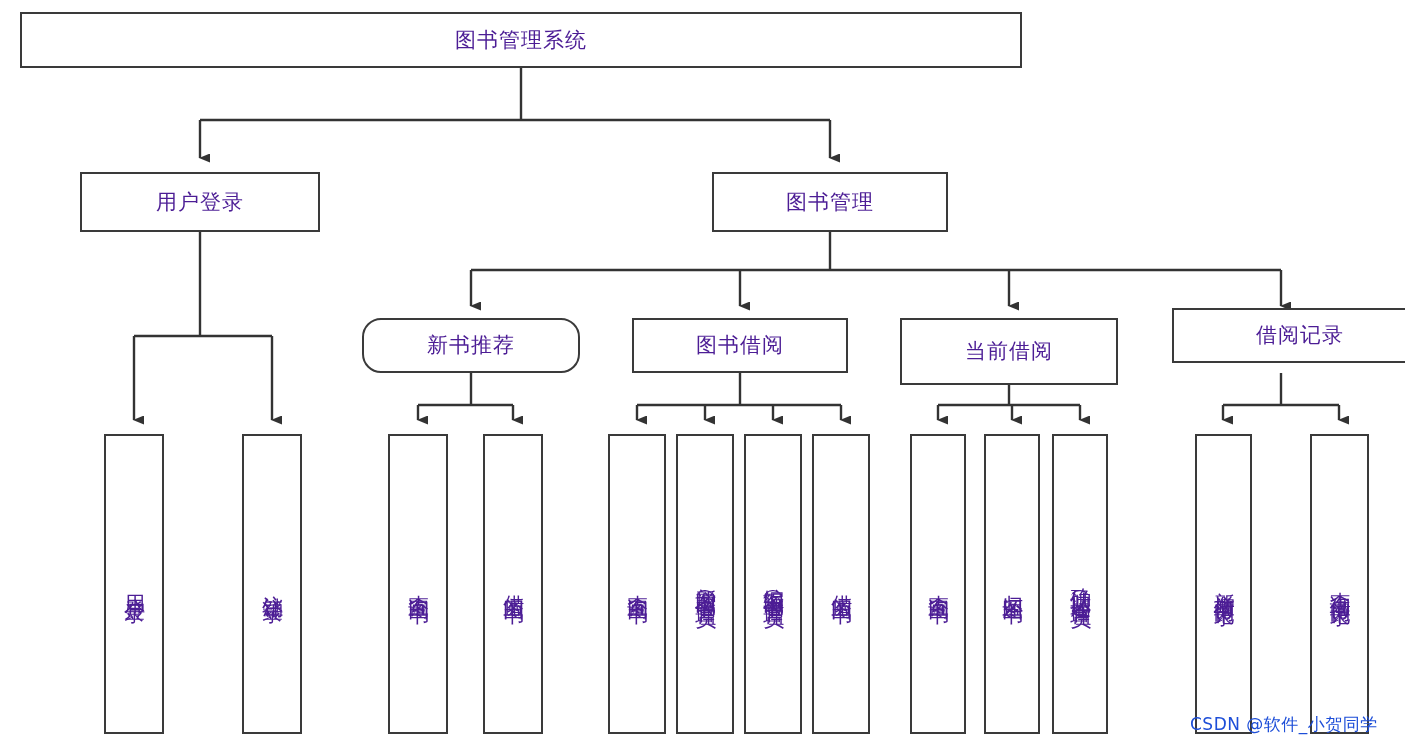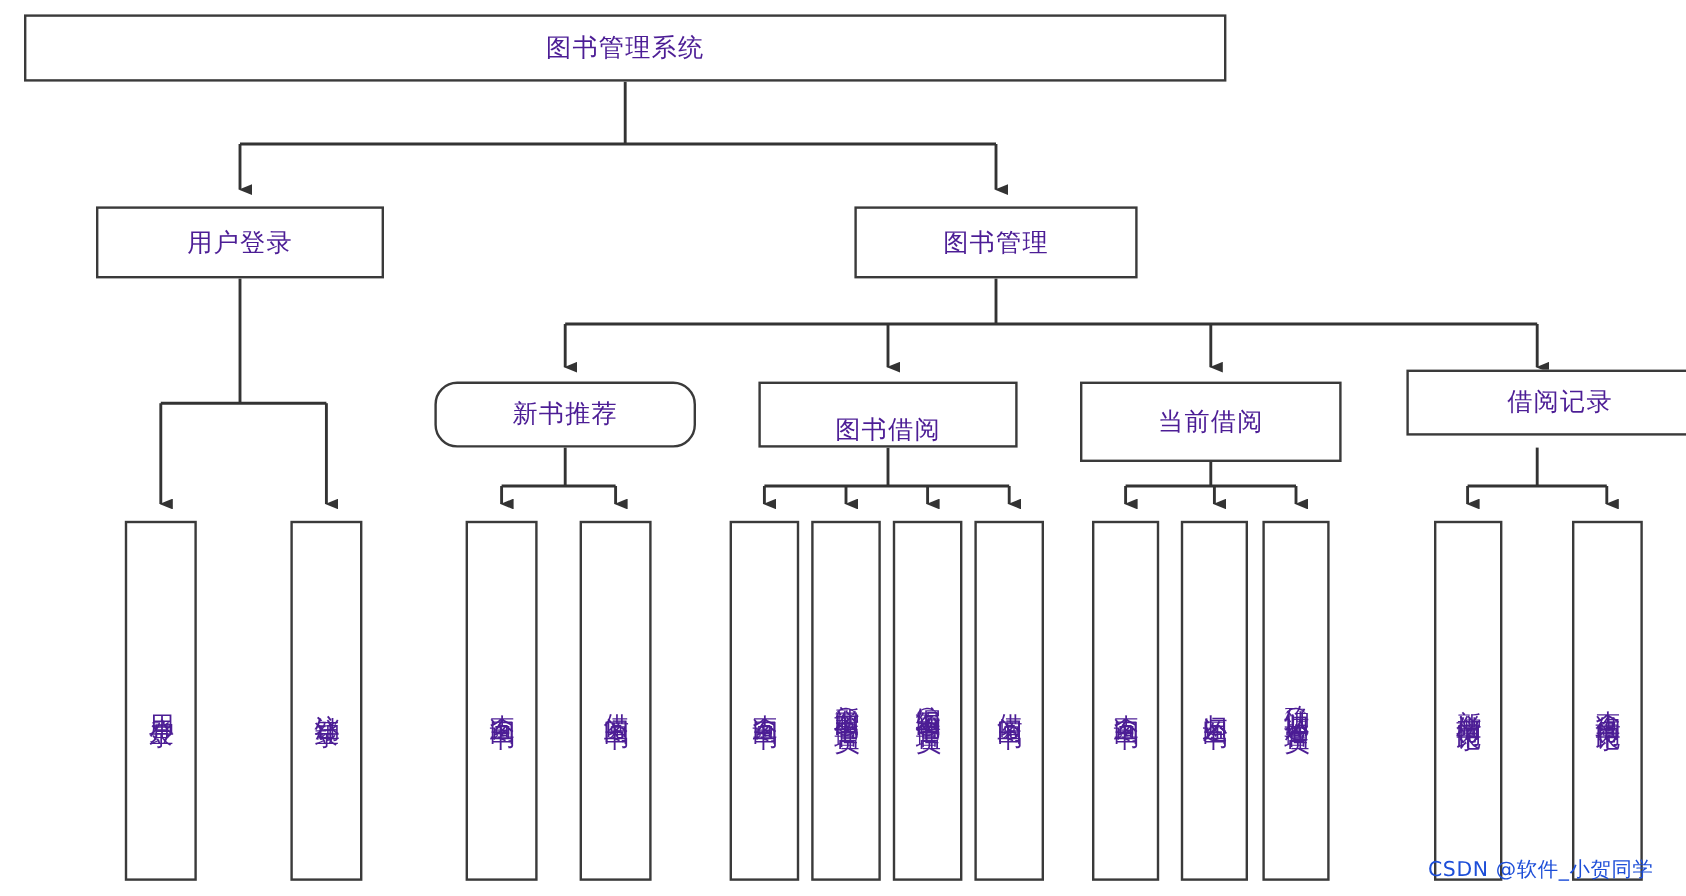--- a/index.html
+++ b/index.html
@@ -129,21 +129,21 @@
   <div class="node" style="left:80px; top:172px; width:240px; height:60px;">
     <span class="label">用户登录</span>
   </div>
   <div class="node" style="left:712px; top:172px; width:236px; height:60px;">
     <span class="label">图书管理</span>
   </div>
 
   <div class="node" style="left:362px; top:318px; width:218px; height:55px;border-radius:19px;">
     <span class="label">新书推荐</span>
   </div>
-  <div class="node" style="left:632px; top:318px; width:216px; height:55px;align-items:flex-end;">
+  <div class="node" style="left:632px; top:318px; width:216px; height:55px;">
     <span class="label">图书借阅</span>
   </div>
   <div class="node" style="left:900px; top:318px; width:218px; height:67px;">
     <span class="label">当前借阅</span>
   </div>
   <div class="node" style="left:1172px; top:308px; width:256px; height:55px;">
     <span class="label">借阅记录</span>
   </div>
 
   <div class="node vertical" style="left:104px; top:434px; width:60px; height:300px;">

